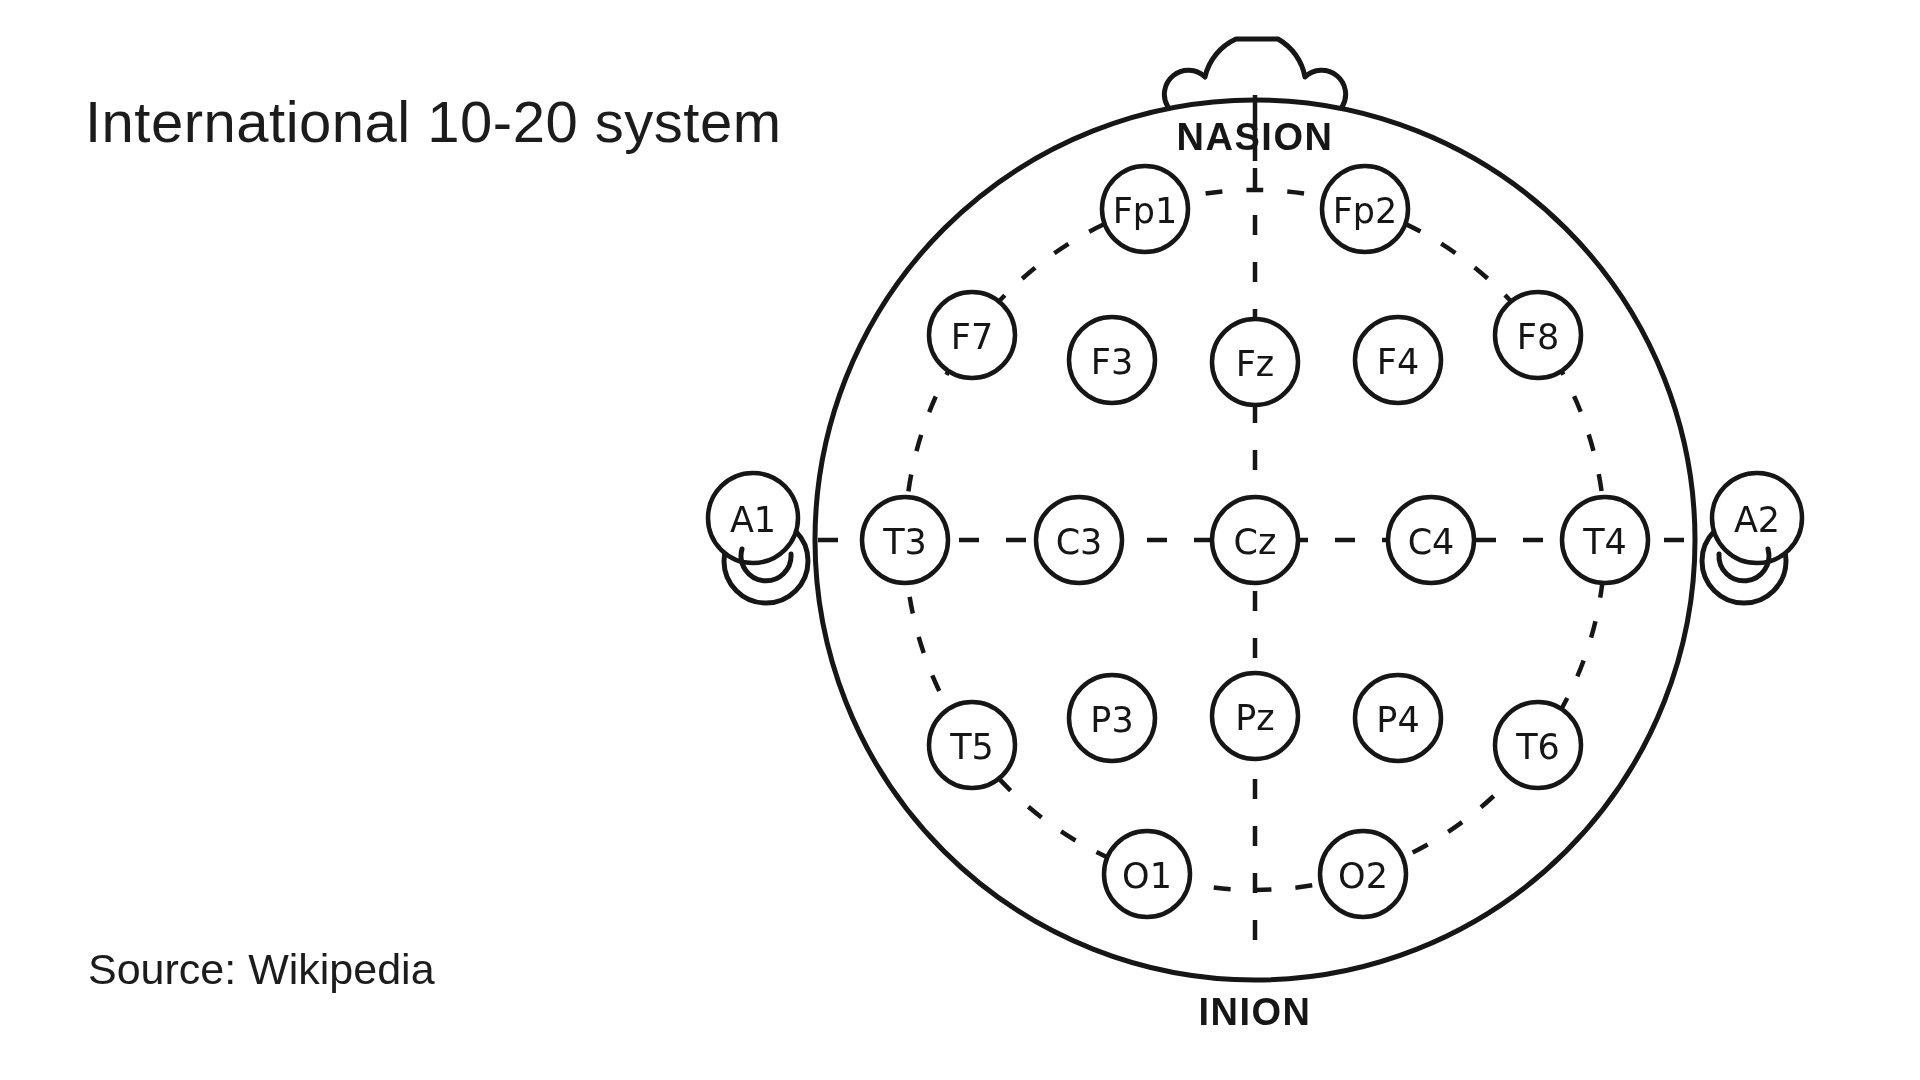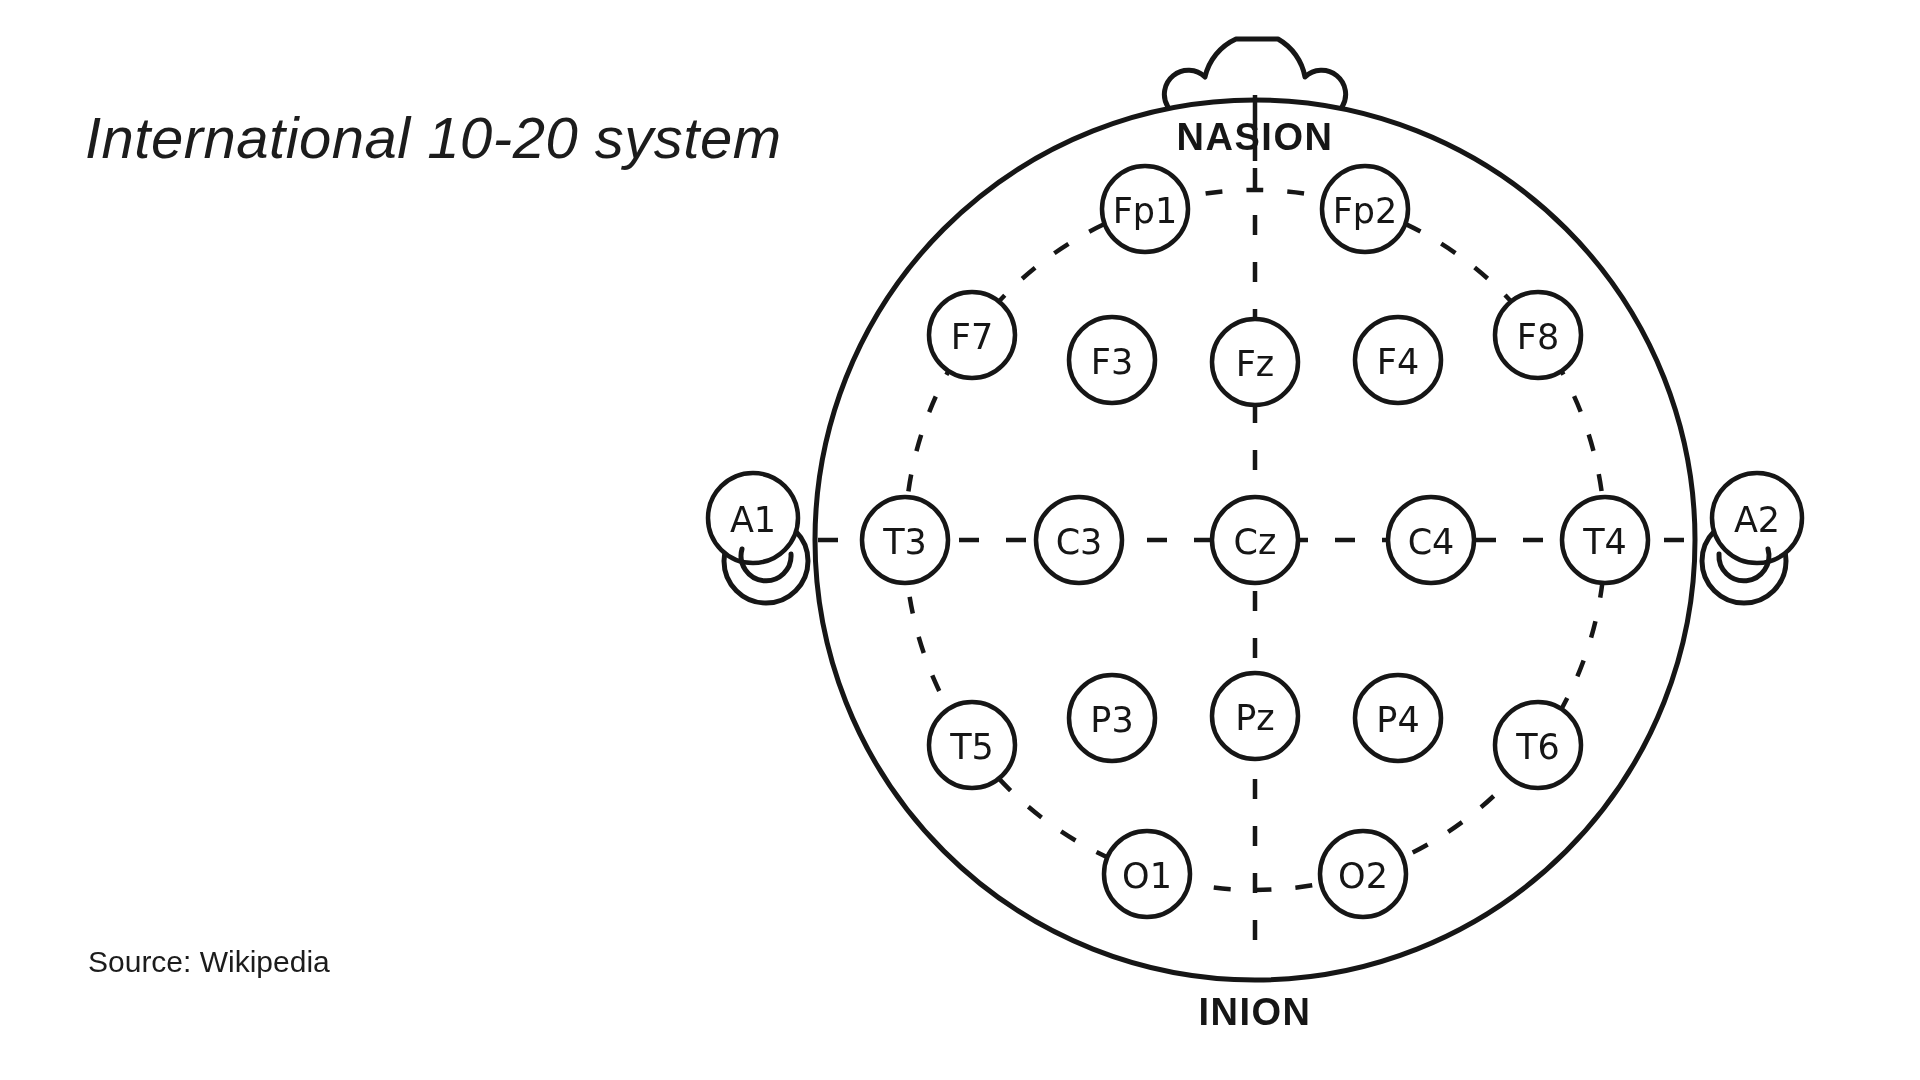--- a/index.html
+++ b/index.html
@@ -10,33 +10,32 @@
   html,body{margin:0;padding:0;}
   body{
     width:1920px;height:1080px;
     background:var(--bg);
     overflow:hidden;
     position:relative;
     font-family:"Liberation Sans", sans-serif;
   }
   .title-block{
     position:absolute;
-    left:85px;top:98px;
+    left:85px;top:82px;
     color:var(--title-color);
     font-size:58px;
     line-height:80px;
     font-weight:500;
     letter-spacing:0.5px;
-    font-style:italic;
   }
   .source-text{
     position:absolute;
     left:88px;top:945px;
     color:var(--title-color);
-    font-size:30px;
+    font-size:43px;
     font-weight:400;
     text-align:center;
   }
   svg.diagram{
     position:absolute;
     left:0;top:0;
     width:1920px;height:1080px;
   }
   .outline{
     fill:#ffffff;

